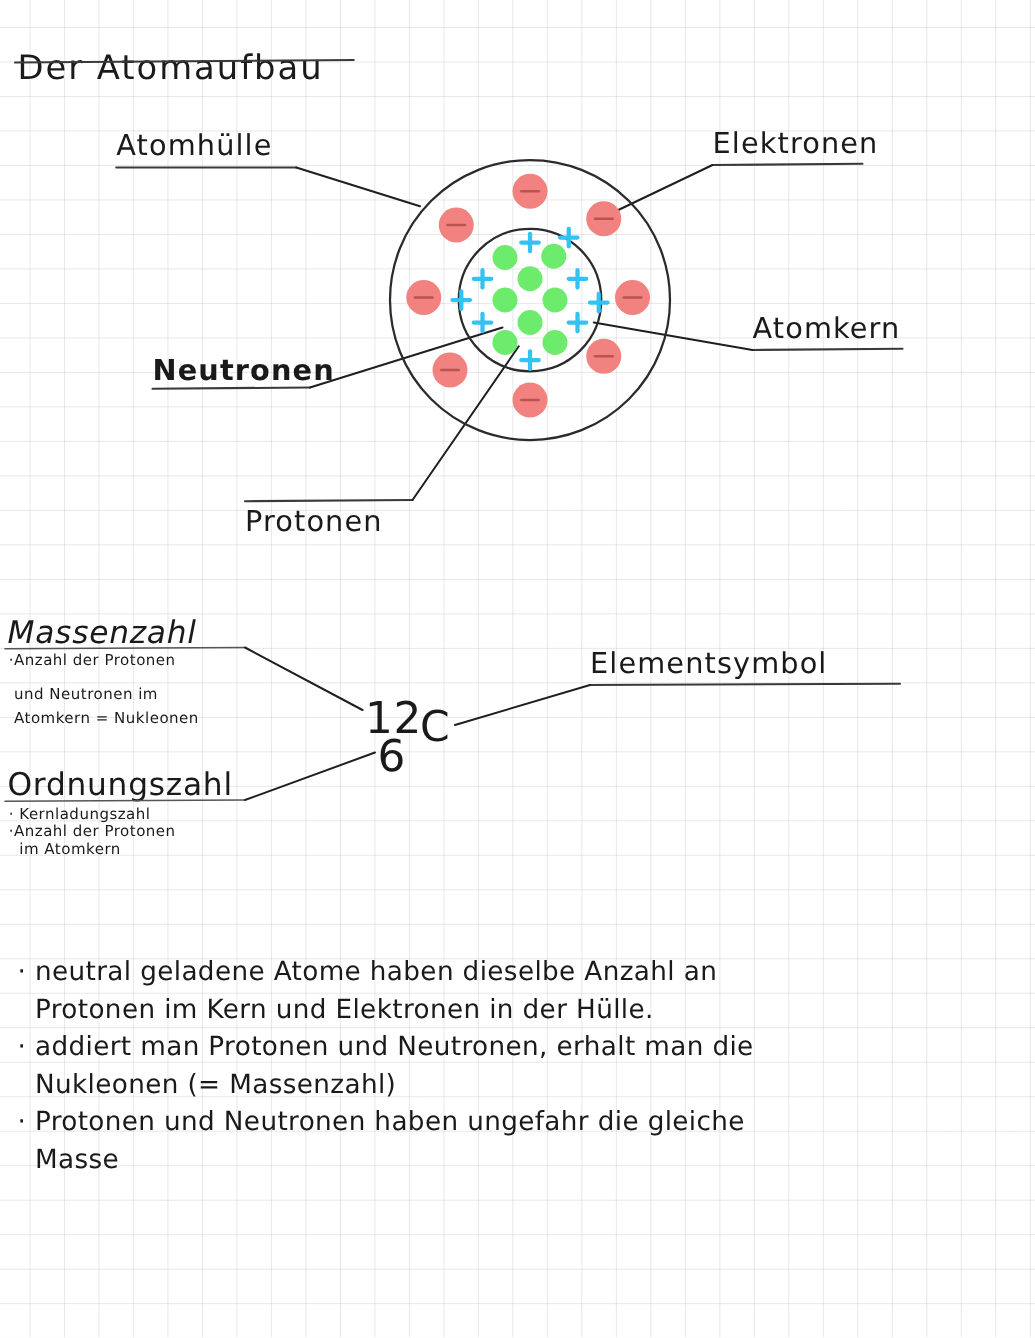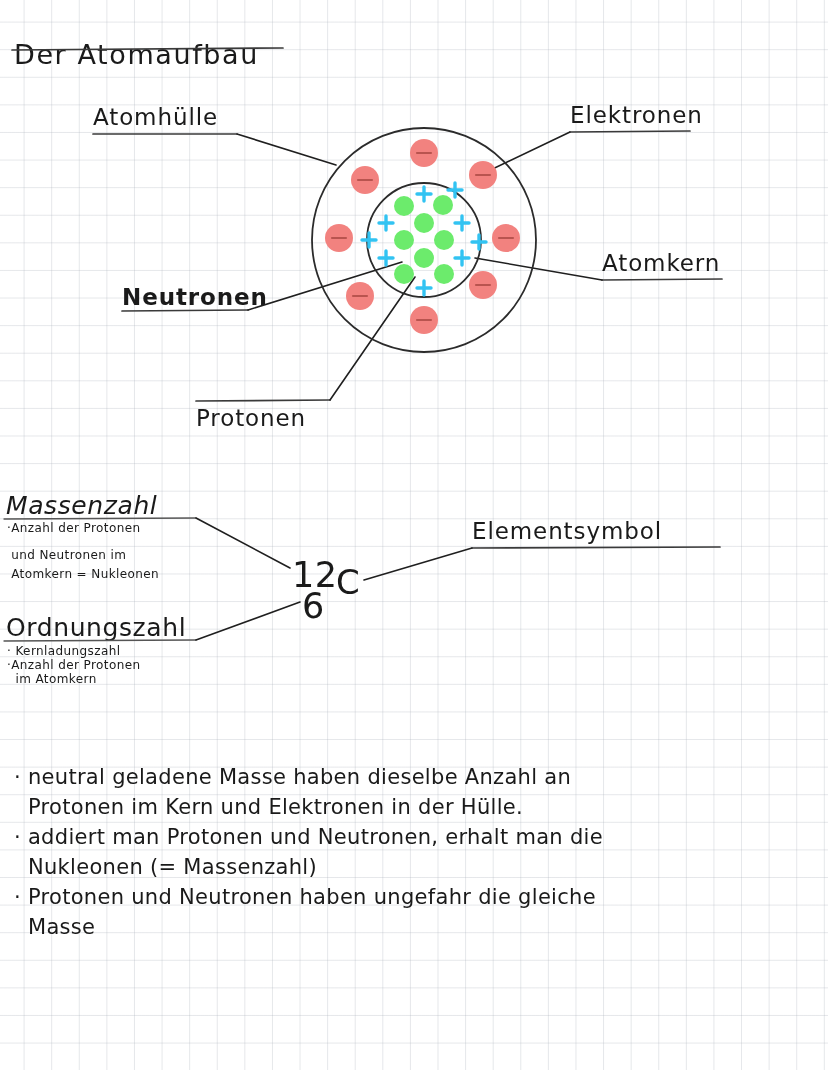--- a/index.html
+++ b/index.html
@@ -100,21 +100,21 @@
   <div class="ink hand sub-text" style="left:7px; top:644px;">· Kernladungszahl</div>
   <div class="ink hand sub-text" style="left:7px; top:658px;">·Anzahl der Protonen</div>
   <div class="ink hand sub-text" style="left:7px; top:672px;">  im Atomkern</div>
 
   <div class="ink hand nuc-num" style="left:292px; top:555px;">12</div>
   <div class="ink hand nuc-num" style="left:302px; top:586px;">6</div>
   <div class="ink hand nuc-sym" style="left:336px; top:562px;">C</div>
 
   <div class="ink hand label-lg" style="left:472px; top:518px;">Elementsymbol</div>
 
-  <div class="ink hand body-text" style="left:14px; top:760px;">· neutral geladene Masse haben dieselbe Anzahl an</div>
+  <div class="ink hand body-text" style="left:14px; top:760px;">· neutral geladene Atome haben dieselbe Anzahl an</div>
   <div class="ink hand body-text" style="left:28px; top:790px;">Protonen im Kern und Elektronen in der Hülle.</div>
 
   <div class="ink hand body-text" style="left:28px; top:850px;">Nukleonen (= Massenzahl)</div>
   <div class="ink hand body-text" style="left:14px; top:820px;">· addiert man Protonen und Neutronen, erhalt man die</div>
 
   <div class="ink hand body-text" style="left:14px; top:880px;">· Protonen und Neutronen haben ungefahr die gleiche</div>
   <div class="ink hand body-text" style="left:28px; top:910px;">Masse</div>
 
   <svg id="overlay" viewBox="0 0 828 1070">
 

